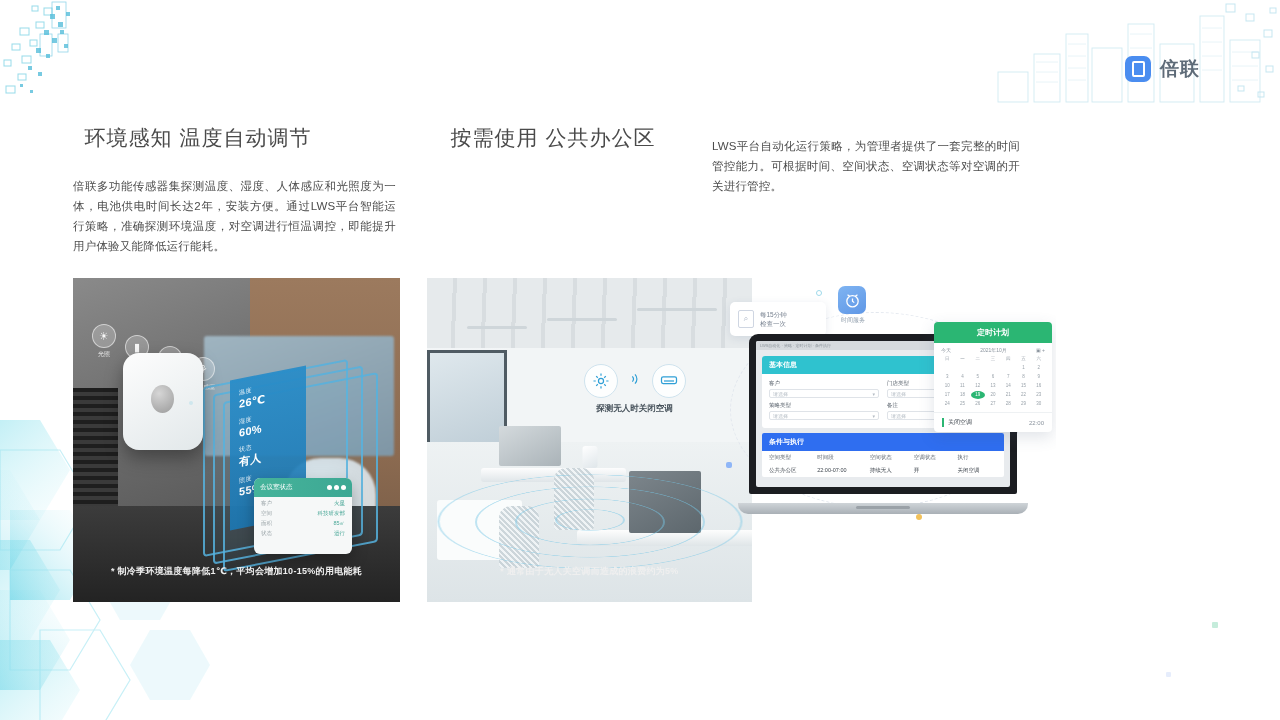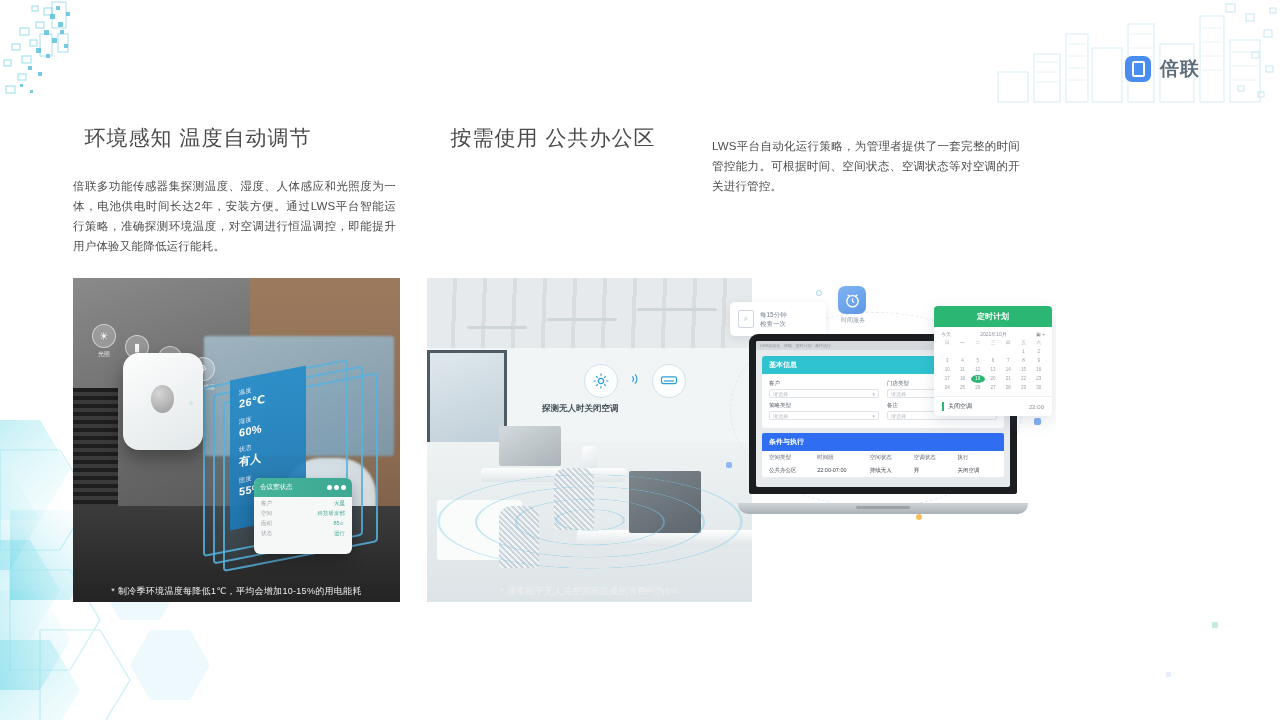--- a/index.html
+++ b/index.html
@@ -63,23 +63,23 @@
   #col-2 .col-body { margin-left:31px; width:320px; }
   #col-3 .col-body { margin-left:2px;  width:308px; }
 
   
   .figure { position:absolute; overflow:hidden; }
   #figure-1 { left:73px;  top:168px; width:327px; height:324px; }
   #figure-2 { left:31px;  top:168px; width:325px; height:324px; }
   #figure-3 { left:6px;   top:168px; width:340px; height:260px; }
 
   .fig-caption {
-    position:absolute; left:0; right:0; bottom:4px;
+    position:absolute; left:0; right:0; bottom:24px;
     text-align:center; font-size:9px; color:#efefef; letter-spacing:.3px;
-    font-weight:400;
+    font-weight:700;
   }
 
   
   #fig1-bg { position:absolute; inset:0;
     background:
       linear-gradient(100deg,#6f6f6f 0%,#5d5d5d 30%,#6a6a6a 45%,#8a6a55 46%,#9a7358 60%,#8b6a52 75%,#6d5644 100%);
   }
   #fig1-wall { position:absolute; left:0; top:0; width:56%; height:100%;
     background:linear-gradient(160deg,#8a8a8a 0%,#6e6e6e 40%,#5a5a5a 75%,#3d3d3d 100%); }
   #fig1-wood { position:absolute; right:0; top:0; width:46%; height:100%;
@@ -183,21 +183,21 @@
   #fig2-wave-1 { width:70px; height:70px; margin-top:14px; }
   #fig2-wave-2 { width:150px; height:150px; margin-top:-24px; }
   #fig2-wave-3 { width:230px; height:230px; margin-top:-64px; }
   #fig2-wave-4 { width:305px; height:305px; margin-top:-102px; }
   #fig2-sensorbox { position:absolute; left:50%; top:168px; transform:translateX(-50%);
     width:15px; height:22px; background:linear-gradient(150deg,#fff,#dfe6ea); border-radius:3px; }
   #fig2-icons { position:absolute; left:115px; top:86px; width:185px; }
   #fig2-icon-row { display:flex; align-items:center; justify-content:center; gap:9px; }
   .f2-circle { width:34px; height:34px; border-radius:50%; border:1px solid #cfe3ee;
     background:rgba(255,255,255,.85); display:flex; align-items:center; justify-content:center; }
-  #fig2-icon-labels { display:flex; justify-content:flex-start; margin-top:5px;
+  #fig2-icon-labels { display:flex; justify-content:center; margin-top:5px;
     font-size:8.5px; color:#46515a; font-weight:700; }
 
   
   #fig3-wrap { position:absolute; inset:0; }
   .f3-dot { position:absolute; border-radius:2px; }
   #fig3-arc {
     position:absolute; left:14px; top:34px; width:292px; height:196px;
     border:1px dashed #e2e7ee; border-radius:50%;
   }
   #fig3-badge {
@@ -236,21 +236,21 @@
   .f3-field-input { height:9px; border:1px solid #dfe3e8; border-radius:2px;
     display:flex; align-items:center; justify-content:space-between; padding:0 3px;
     font-size:5px; color:#b4bcc4; }
   #fig3-table { margin:5px 6px 0; background:#fff; border-radius:2px; overflow:hidden; }
   #fig3-table-head { background:#2f6ef0; color:#fff; font-size:7px; font-weight:700; padding:4px 7px; }
   .f3-trow { display:grid; grid-template-columns:1.1fr 1.2fr 1fr 1fr .9fr; padding:3px 7px; }
   .f3-th { font-size:5.5px; color:#59626c; }
   .f3-td { font-size:5.5px; color:#3e454d; }
 
   #fig3-sched {
-    position:absolute; right:4px; top:28px; width:118px;
+    position:absolute; right:4px; top:44px; width:118px;
     background:#fff; border-radius:4px; overflow:hidden;
     box-shadow:0 5px 16px rgba(60,80,110,.16);
   }
   #fig3-sched-head { background:#2bb673; color:#fff; text-align:center; font-size:8px; font-weight:700; padding:5px 0; }
   #fig3-cal-top { display:flex; align-items:center; justify-content:space-between; padding:4px 7px 2px; }
   #fig3-cal-top span { font-size:5px; color:#8b949e; }
   #fig3-cal { display:grid; grid-template-columns:repeat(7,1fr); gap:1px; padding:0 6px 4px; }
   #fig3-cal div { font-size:4.5px; text-align:center; color:#9aa3ab; height:8px; line-height:8px; }
   #fig3-cal div.sel { background:#2bb673; color:#fff; border-radius:50%; }
   #fig3-sched-item { border-top:1px solid #eef1f3; display:flex; align-items:center;

